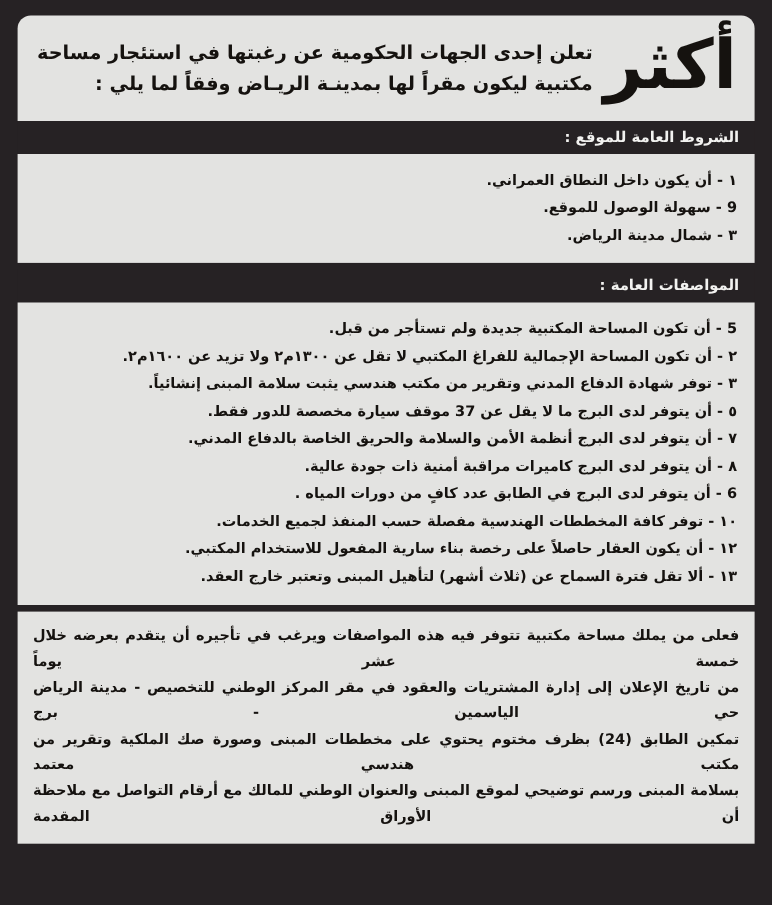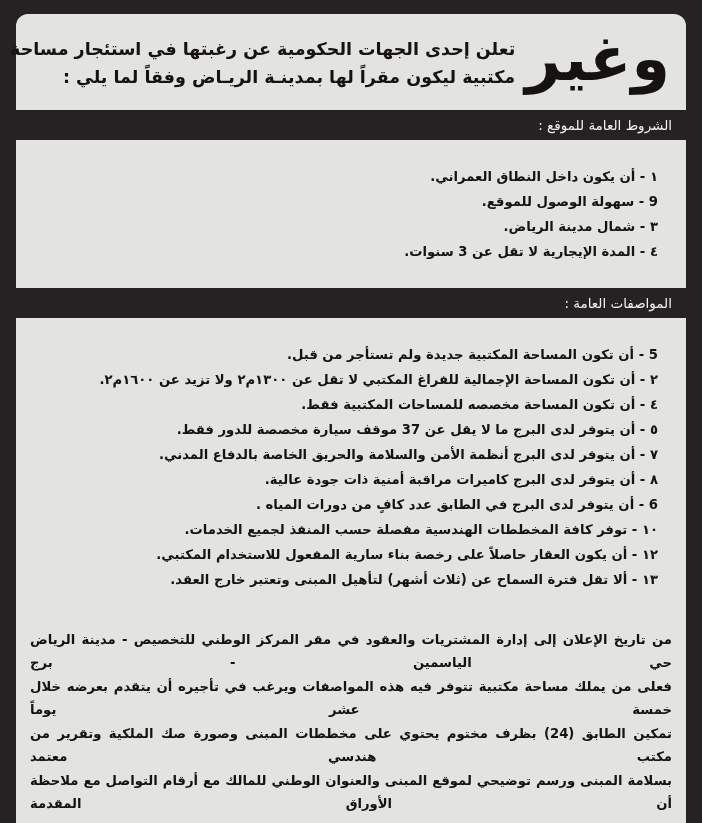--- a/index.html
+++ b/index.html
@@ -58,33 +58,33 @@
     line-height: 1.62;
     padding-top: 4px;
   }
   .header-lines div { white-space: nowrap; }
 
   
   .section-bar {
     background: #262224;
     color: #f2f2f0;
     font-size: 13.5px;
-    font-weight: 400;
+    font-weight: 700;
     text-align: right;
     padding: 7px 14px 7px 14px;
     box-sizing: border-box;
   }
 
   
   .list-panel {
     padding: 12px 16px 12px 16px;
   }
   .list-panel ol {
     list-style: none;
-    margin: 12px;
+    margin: 0;
     padding: 0;
   }
   .item {
     text-align: right;
     font-size: 13.2px;
     font-weight: 700;
     line-height: 1.52;
     padding: 2.5px 0;
     white-space: nowrap;
   }
@@ -102,58 +102,57 @@
     font-weight: 700;
     line-height: 1.78;
   }
 </style>
 </head>
 <body>
 
 <div id="ad-root">
 
   <div class="panel header-panel">
-    <div class="header-word">وغير</div>
+    <div class="header-word">أكثر</div>
     <div class="header-lines">
       <div>تعلن إحدى الجهات الحكومية عن رغبتها في استئجار مساحة</div>
       <div>مكتبية ليكون مقراً لها بمدينـة الريـاض وفقاً لما يلي :</div>
     </div>
   </div>
 
   <div class="section-bar">الشروط العامة للموقع :</div>
   <div class="panel list-panel">
     <ol>
       <li class="item">١ - أن يكون داخل النطاق العمراني.</li>
       <li class="item">9 - سهولة الوصول للموقع.</li>
       <li class="item">٣ - شمال مدينة الرياض.</li>
-      <li class="item">٤ - المدة الإيجارية لا تقل عن 3 سنوات.</li>
     </ol>
   </div>
 
   <div class="gap"></div>
 
   <div class="section-bar">المواصفات العامة :</div>
   <div class="panel list-panel">
     <ol>
       <li class="item">5 - أن تكون المساحة المكتبية جديدة ولم تستأجر من قبل.</li>
       <li class="item">٢ - أن تكون المساحة الإجمالية للفراغ المكتبي لا تقل عن ١٣٠٠م٢ ولا تزيد عن ١٦٠٠م٢.</li>
-      <li class="item">٤ - أن تكون المساحة مخصصه للمساحات المكتبية فقط.</li>
+      <li class="item">٣ - توفر شهادة الدفاع المدني وتقرير من مكتب هندسي يثبت سلامة المبنى إنشائياً.</li>
       <li class="item">٥ - أن يتوفر لدى البرج ما لا يقل عن 37 موقف سيارة مخصصة للدور فقط.</li>
       <li class="item">٧ - أن يتوفر لدى البرج أنظمة الأمن والسلامة والحريق الخاصة بالدفاع المدني.</li>
       <li class="item">٨ - أن يتوفر لدى البرج كاميرات مراقبة أمنية ذات جودة عالية.</li>
       <li class="item">6 - أن يتوفر لدى البرج في الطابق عدد كافٍ من دورات المياه .</li>
       <li class="item">١٠ - توفر كافة المخططات الهندسية مفصلة حسب المنفذ لجميع الخدمات.</li>
       <li class="item">١٢ - أن يكون العقار حاصلاً على رخصة بناء سارية المفعول للاستخدام المكتبي.</li>
       <li class="item">١٣ - ألا تقل فترة السماح عن (ثلاث أشهر) لتأهيل المبنى وتعتبر خارج العقد.</li>
     </ol>
   </div>
 
   <div class="gap"></div>
 
   <div class="panel closing-panel">
+    <div class="closing-par">فعلى من يملك مساحة مكتبية تتوفر فيه هذه المواصفات ويرغب في تأجيره أن يتقدم بعرضه خلال خمسة عشر يوماً</div>
     <div class="closing-par">من تاريخ الإعلان إلى إدارة المشتريات والعقود في مقر المركز الوطني للتخصيص - مدينة الرياض حي الياسمين - برج</div>
-    <div class="closing-par">فعلى من يملك مساحة مكتبية تتوفر فيه هذه المواصفات ويرغب في تأجيره أن يتقدم بعرضه خلال خمسة عشر يوماً</div>
     <div class="closing-par">تمكين الطابق (24) بظرف مختوم يحتوي على مخططات المبنى وصورة صك الملكية وتقرير من مكتب هندسي معتمد</div>
     <div class="closing-par">بسلامة المبنى ورسم توضيحي لموقع المبنى والعنوان الوطني للمالك مع أرقام التواصل مع ملاحظة أن الأوراق المقدمة</div>
 
   </div>
 
 </div>
 
 </body></html>

